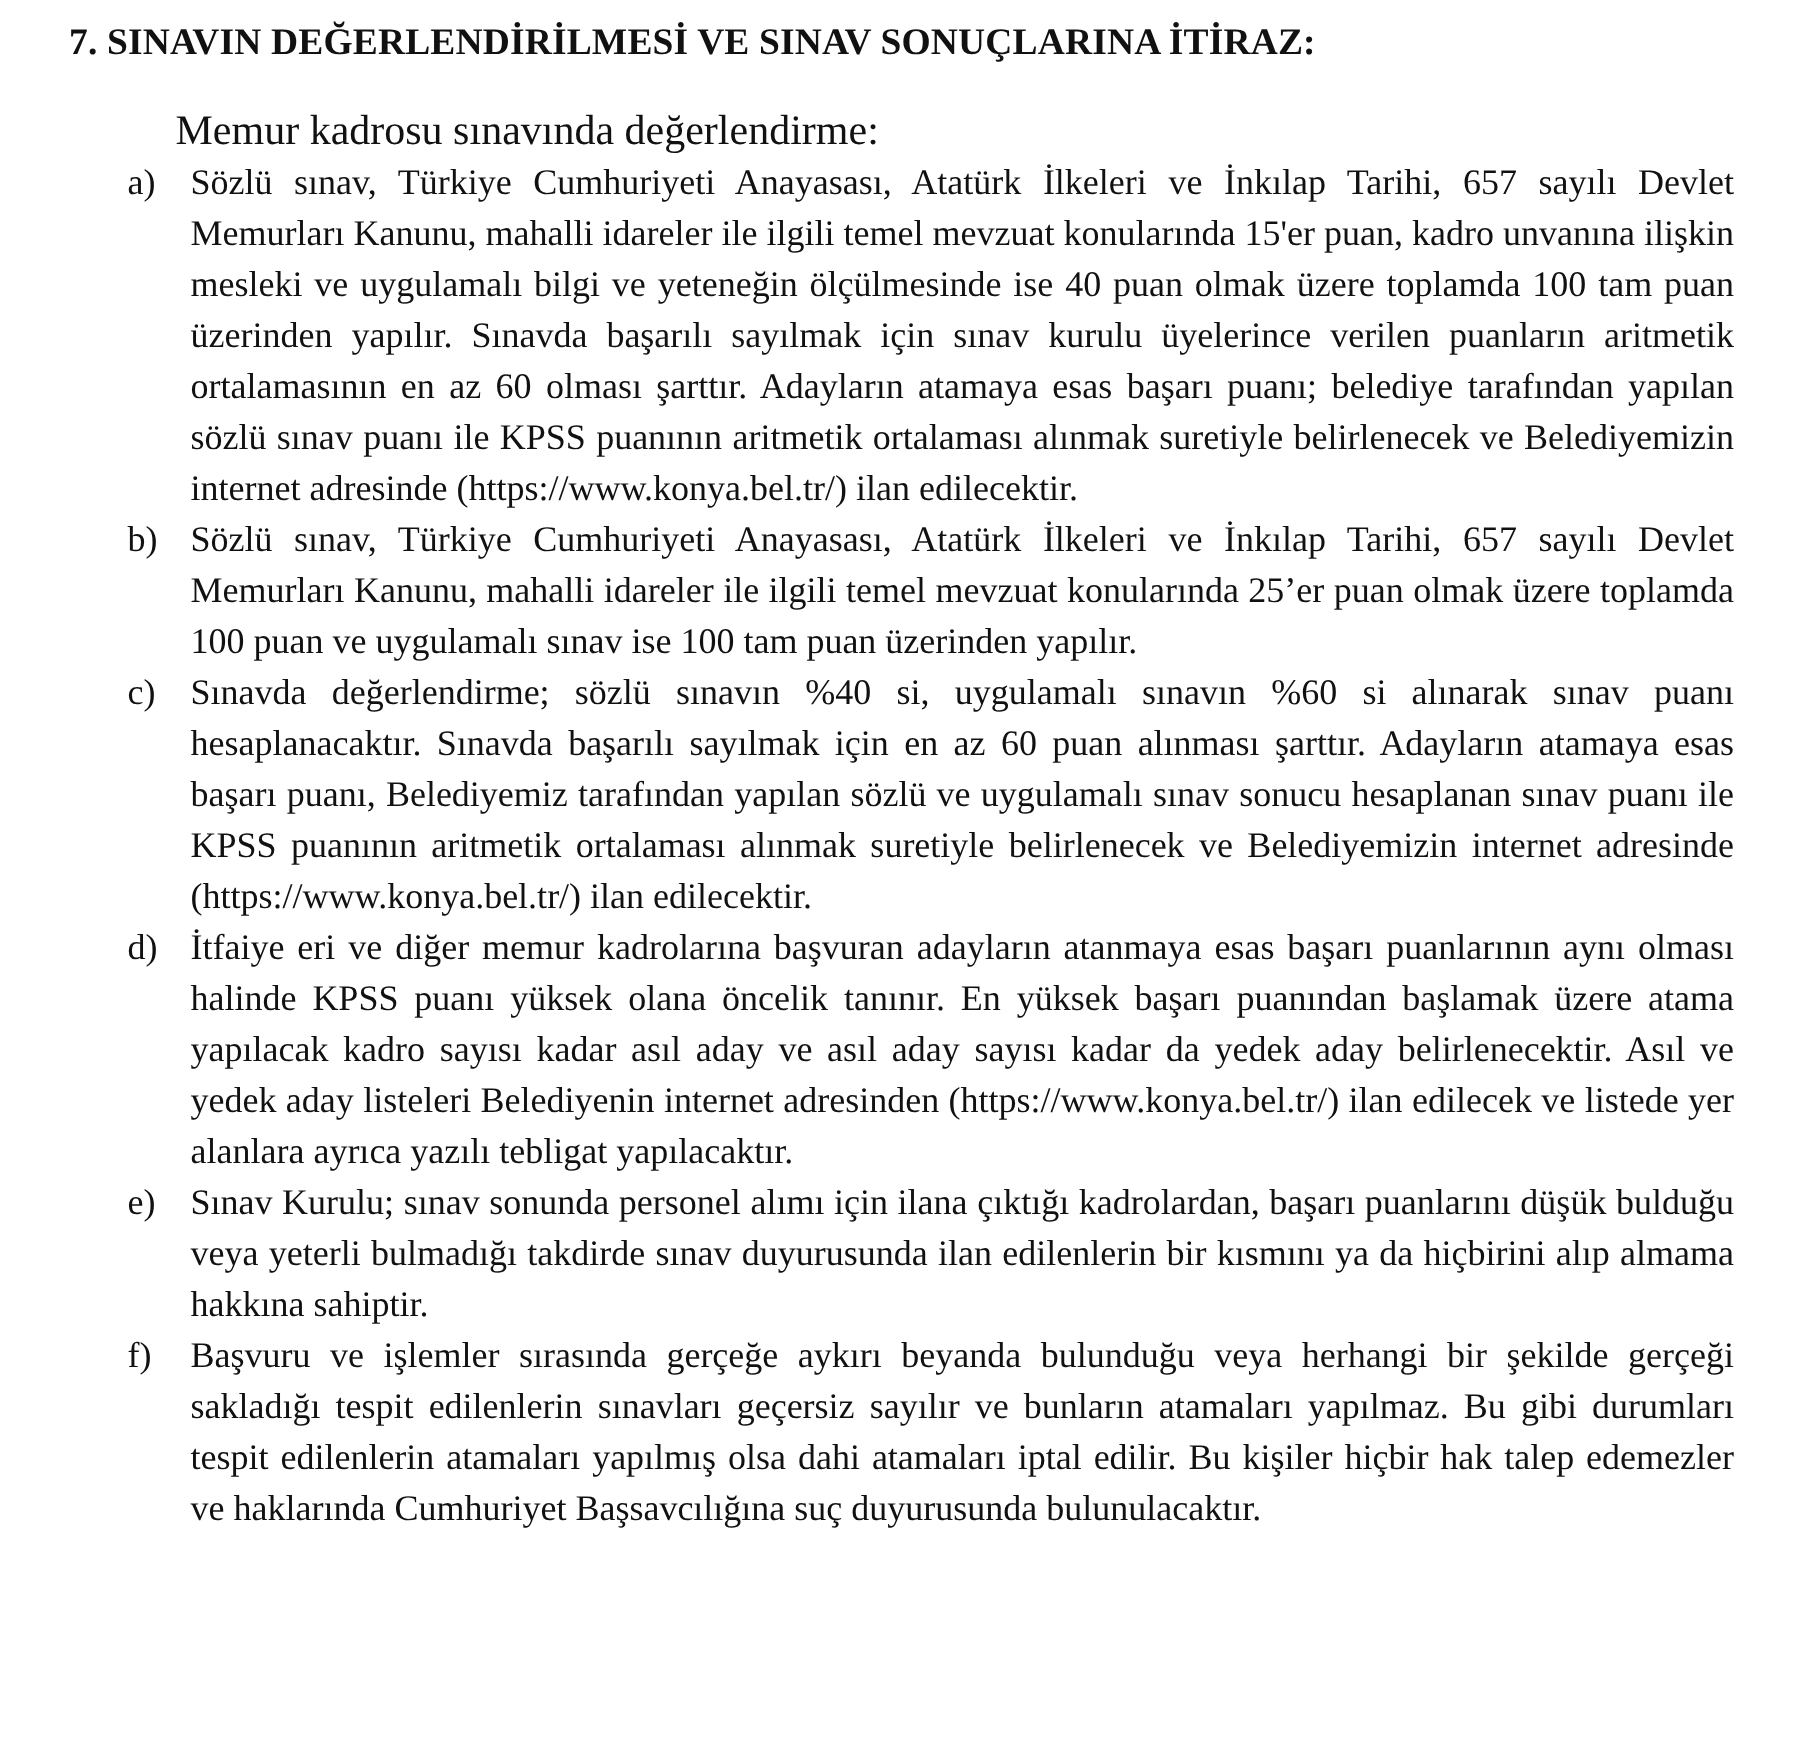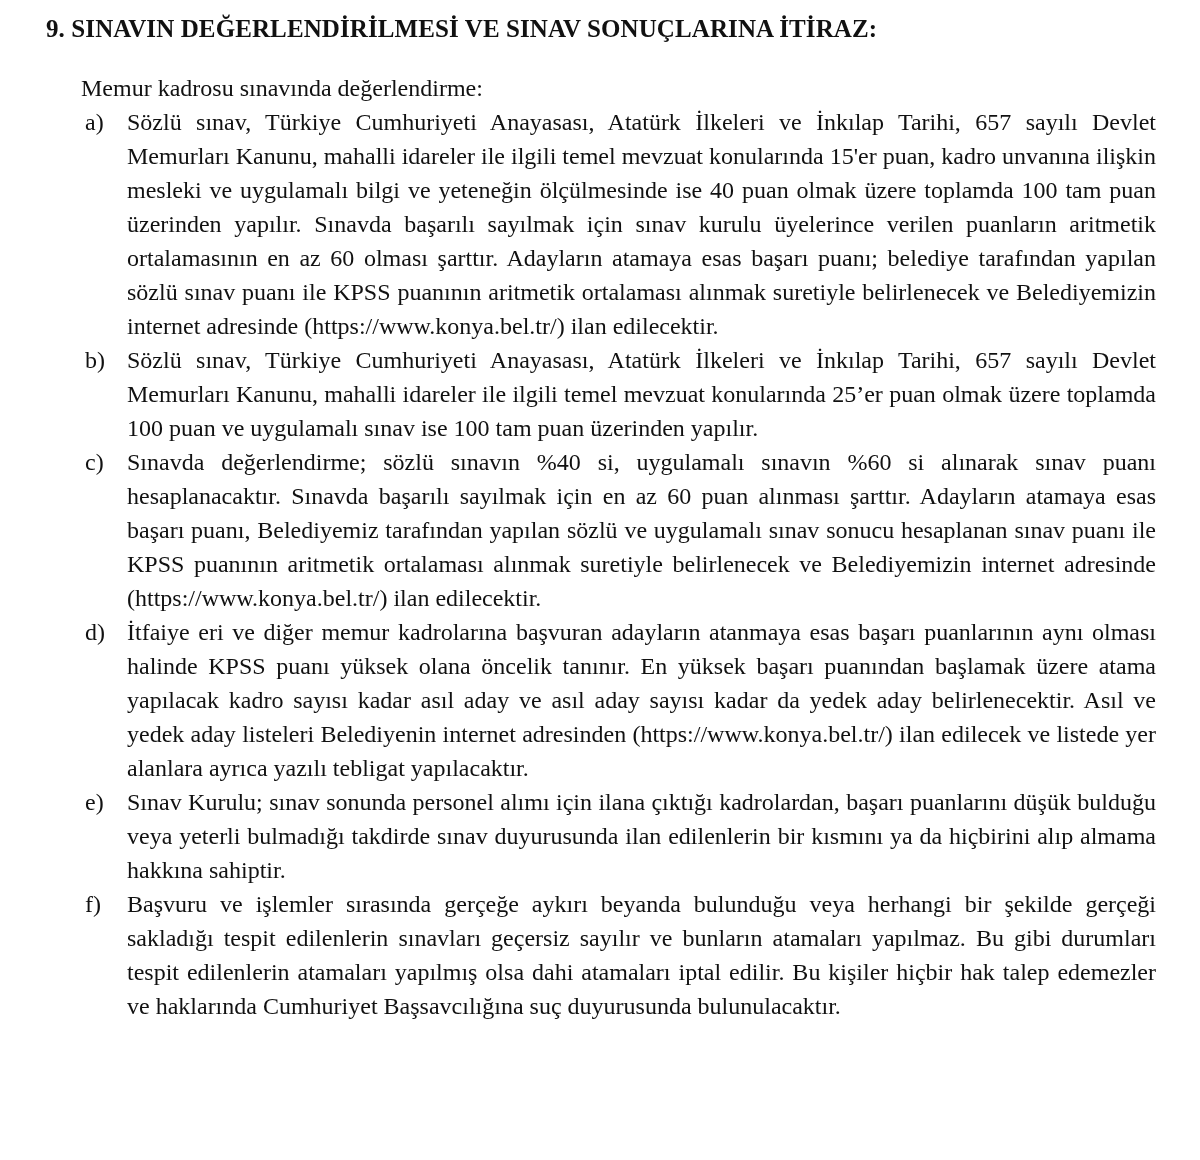--- a/index.html
+++ b/index.html
@@ -31,23 +31,23 @@
       white-space: nowrap;
       line-height: 34px;
     }
     .content {
       position: absolute;
       left: 0;
       top: 71px;
       width: 1200px;
     }
     .intro {
-      margin-left: 81px;
+      margin-left: 117px;
       width: 1029px;
-      font-size: 24px;
+      font-size: 28px;
       line-height: 34px;
     }
     .item {
       position: relative;
       margin-left: 127px;
       width: 1029px;
       font-size: 24px;
       line-height: 34px;
       text-align: justify;
     }
@@ -56,21 +56,21 @@
       left: -42px;
       top: 0;
       width: 36px;
       text-align: left;
     }
   </style>
 </head>
 <body>
 
 <div class="doc">
-  <div class="heading">9. SINAVIN DEĞERLENDİRİLMESİ VE SINAV SONUÇLARINA İTİRAZ:</div>
+  <div class="heading">7. SINAVIN DEĞERLENDİRİLMESİ VE SINAV SONUÇLARINA İTİRAZ:</div>
 
   <div class="content">
     <div class="intro">Memur kadrosu sınavında değerlendirme:</div>
 
     <div class="item">
       <span class="label">a)</span>
       <span>Sözlü sınav, Türkiye Cumhuriyeti Anayasası, Atatürk İlkeleri ve İnkılap Tarihi, 657 sayılı Devlet Memurları Kanunu, mahalli idareler ile ilgili temel mevzuat konularında 15'er puan, kadro unvanına ilişkin mesleki ve uygulamalı bilgi ve yeteneğin ölçülmesinde ise 40 puan olmak üzere toplamda 100 tam puan üzerinden yapılır. Sınavda başarılı sayılmak için sınav kurulu üyelerince verilen puanların aritmetik ortalamasının en az 60 olması şarttır. Adayların atamaya esas başarı puanı; belediye tarafından yapılan sözlü sınav puanı ile KPSS puanının aritmetik ortalaması alınmak suretiyle belirlenecek ve Belediyemizin internet adresinde (https://www.konya.bel.tr/) ilan edilecektir.</span>
     </div>
 
 

